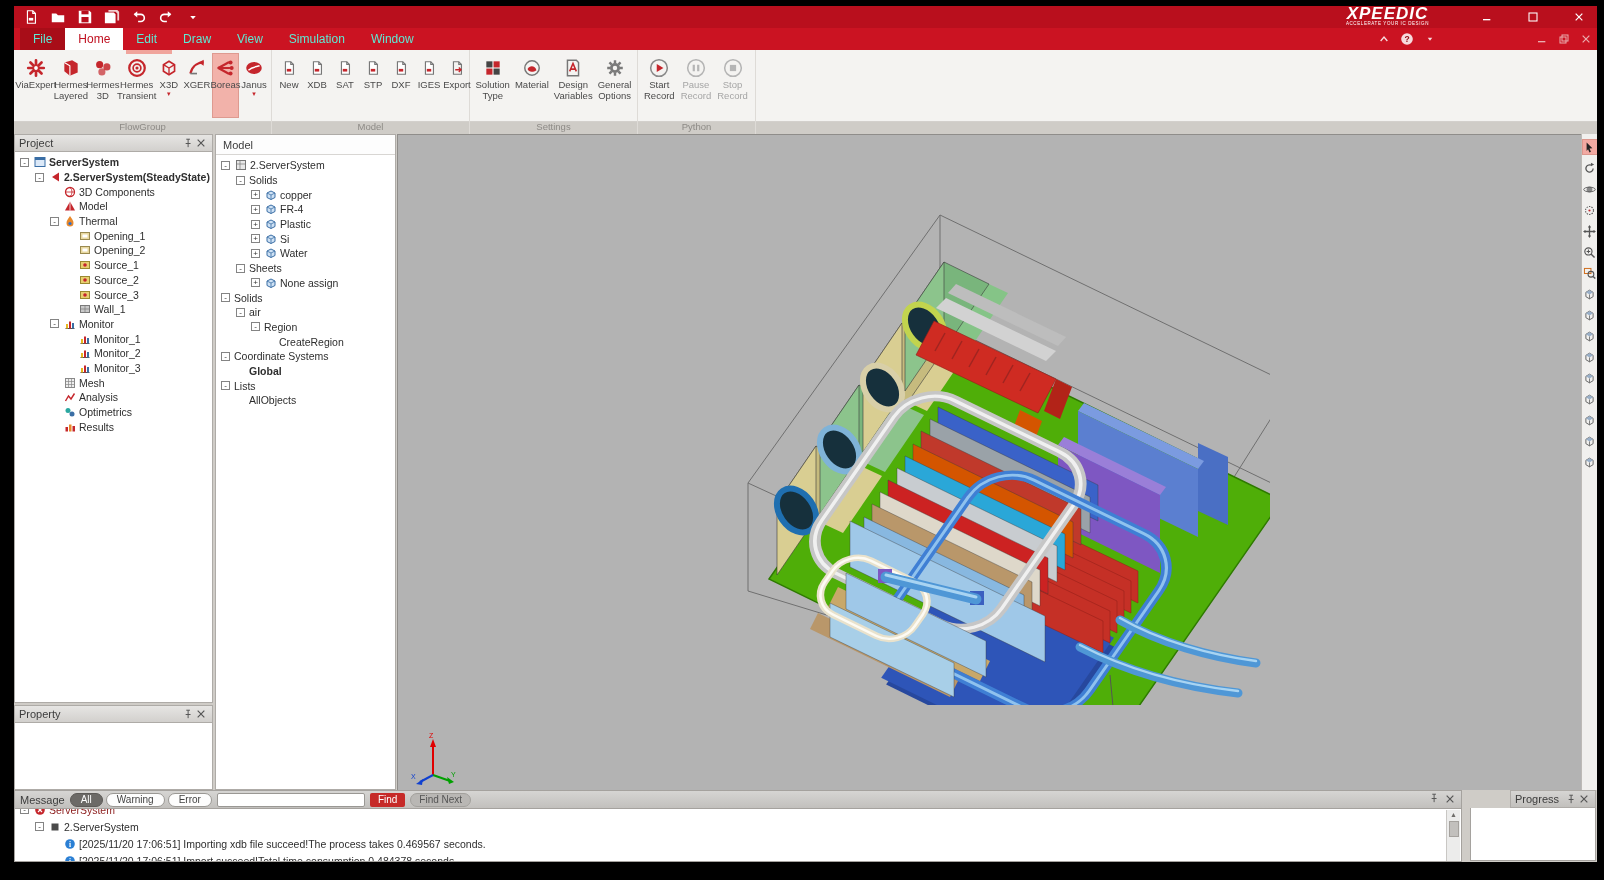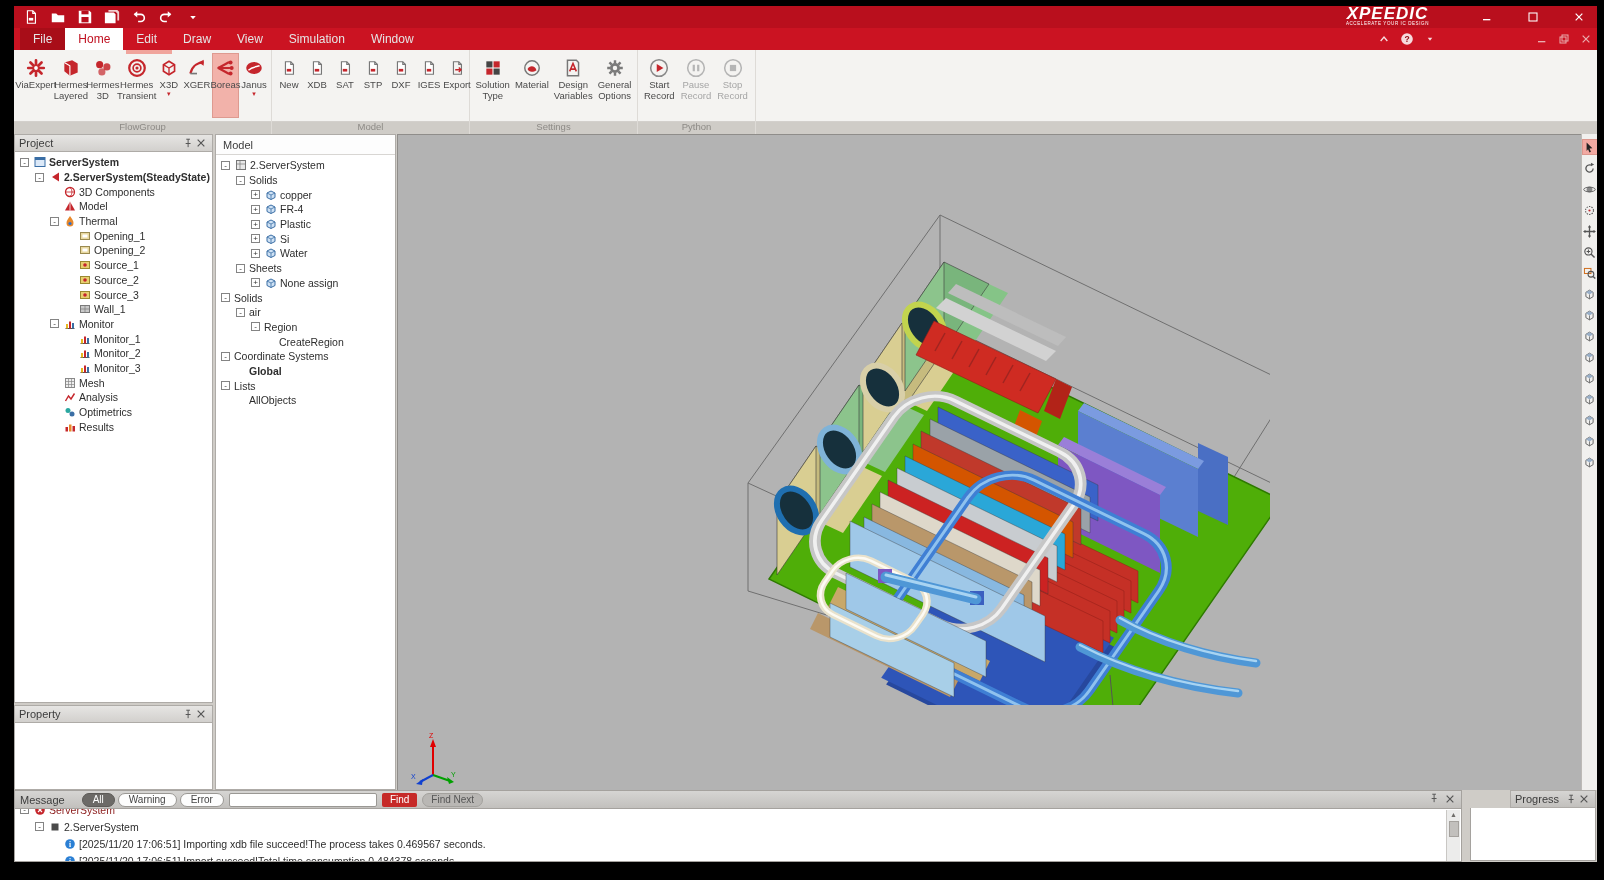--- a/index.html
+++ b/index.html
@@ -13,21 +13,21 @@
   .qbtn{width:18px;height:18px;display:flex;align-items:center;justify-content:center;cursor:default;}
   #logo-wrap{position:absolute;right:168px;top:0;text-align:center;color:#fff;}
   #logo{font-size:17px;font-weight:bold;font-style:italic;letter-spacing:1px;line-height:15px;}
   #logo-tag{font-size:4.5px;letter-spacing:.6px;line-height:5px;}
   #win-controls{position:absolute;right:6px;top:0;display:flex;gap:30px;height:22px;align-items:center;padding-right:4px;}
   .wc{width:16px;height:16px;display:flex;align-items:center;justify-content:center;}
 
   
   #menubar{position:absolute;left:0;top:22px;width:100%;height:22px;background:#cb1322;}
   #menu-tabs{position:absolute;left:6px;top:0;display:flex;height:22px;}
-  .mtab{padding:0 13px;height:22px;display:flex;align-items:center;color:#e5e5e5;font-size:12px;}
+  .mtab{padding:0 13px;height:22px;display:flex;align-items:center;color:#5eead4;font-size:12px;}
   .mtab.file{background:#a80d18;}
   .mtab.active{background:#fff;color:#c01020;}
   #menu-right{position:absolute;right:160px;top:0;display:flex;gap:8px;height:22px;align-items:center;}
   #mdi-controls{position:absolute;right:4px;top:0;display:flex;gap:7px;height:22px;align-items:center;}
   .mdic{width:15px;height:15px;display:flex;align-items:center;justify-content:center;opacity:.85;}
 
   
   #ribbon{position:absolute;left:0;top:44px;width:100%;height:72px;background:#f4f3f1;border-bottom:1px solid #d3d0cc;}
   #tab-indicator{position:absolute;left:112px;top:0;width:46px;height:4px;background:#f0a49c;}
   .rgroup{position:absolute;top:0;height:84px;border-right:1px solid #dedbd7;}
@@ -1045,21 +1045,21 @@
           <svg width="13" height="13" viewBox="0 0 18 18">
             <path d="M4,6 L9,3 L14,6 L14,12 L9,15 L4,12 Z" fill="none" stroke="#555" stroke-width="1.2"></path>
             <path d="M4,6 L9,9 L14,6 L9,3 Z" fill="#9ab0c8"></path>
             <path d="M9,9 L9,15" stroke="#555" stroke-width="1"></path>
           </svg>
         </span>
       </div>
 
   <div id="message-panel">
     <div id="message-hdr">
-      <span style="margin-right:12px;text-align:center;">Message</span>
+      <span style="margin-right:0;text-align:center;">Message</span>
       <span id="msg-filters" style="display:flex;gap:3px;">
             <span class="mfilter active">All</span>
             <span class="mfilter">Warning</span>
             <span class="mfilter">Error</span>
           </span>
       <input id="msg-search" value="" style="">
       <span id="find-btn">Find</span>
       <span id="find-next-btn">Find Next</span>
       <span style="flex:1;"></span>
       <span class="pico"><svg width="11" height="11" viewBox="0 0 18 18">

